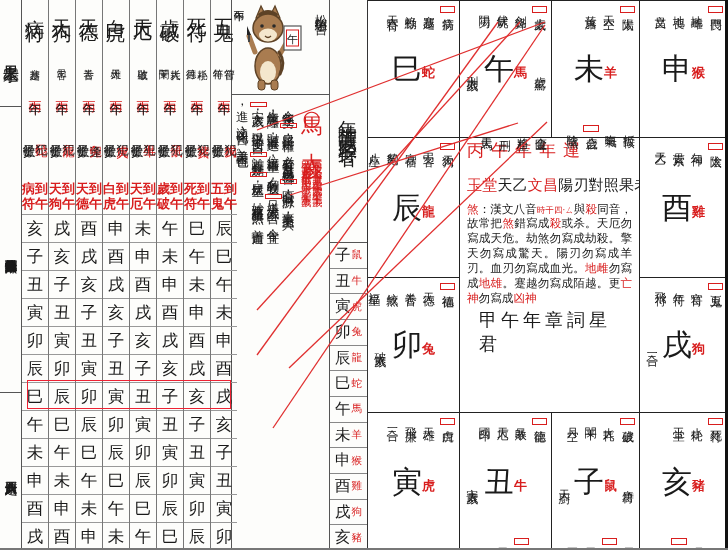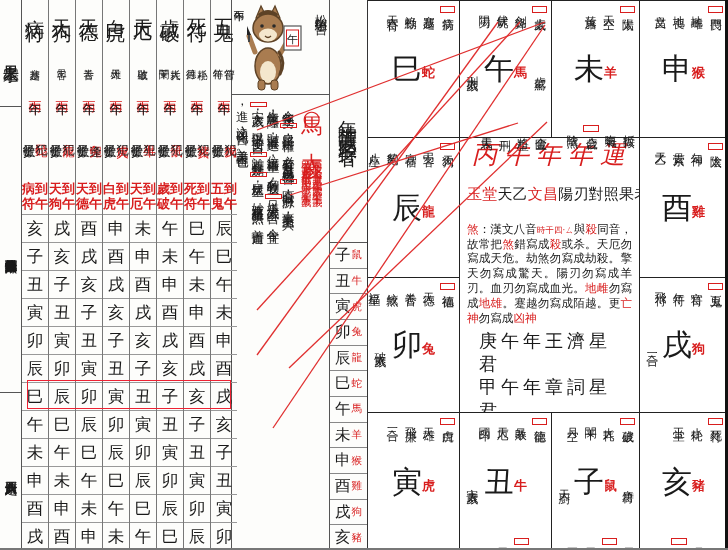--- a/index.html
+++ b/index.html
@@ -55,23 +55,23 @@
   .p-top{position:absolute;top:5px;left:4px;right:4px;display:flex;flex-direction:row-reverse;justify-content:flex-start;gap:5px;}
   .p-bottom{position:absolute;bottom:5px;left:4px;right:4px;display:flex;flex-direction:row-reverse;justify-content:flex-start;gap:5px;}
   .star{writing-mode:vertical-rl;text-orientation:upright;font-size:12px;letter-spacing:2px;line-height:1.1;}
   .star.box{border:1.5px solid var(--red);padding:2px 0;letter-spacing:0.5px;}
   .p-center{position:absolute;top:50%;left:50%;transform:translate(-50%,-50%);display:flex;align-items:center;}
   .p-branch{font-size:30px;line-height:1;}
   .p-animal{font-size:13px;margin-top:8px;font-weight:bold;}
   .p-left{position:absolute;left:5px;top:50%;transform:translateY(-50%);}
   .p-right{position:absolute;right:5px;top:50%;transform:translateY(-50%);}
   #center-cell{grid-row:2/span 2;grid-column:2/span 2;border-right:1.5px solid var(--bd);border-bottom:1.5px solid var(--bd);box-sizing:border-box;padding:3px 7px;overflow:hidden;background:#fff;}
-  .c-title{color:var(--red);font-size:25px;text-align:right;letter-spacing:7px;line-height:1.15;font-style:italic;}
+  .c-title{color:var(--red);font-size:17px;text-align:left;letter-spacing:7px;line-height:1.15;}
   .c-sub{font-size:15px;white-space:nowrap;letter-spacing:0.2px;margin-top:15px;}
-  .c-par{font-size:11.6px;line-height:1.28;text-align:justify;margin-top:18px;}
+  .c-par{font-size:11.6px;line-height:1.28;text-align:justify;margin-top:7px;}
   .c-par .small{font-size:8.5px;}
   .c-lords{margin-top:3px;padding-left:12px;font-size:18px;letter-spacing:4px;line-height:1.3;}
   
   #lines{position:absolute;left:0;top:0;z-index:10;pointer-events:none;}
   #edge-right{position:absolute;right:0;top:0;width:3px;height:550px;background:#111;z-index:11;}
   #edge-bottom{position:absolute;left:0;bottom:0;width:728px;height:2px;background:#777;z-index:11;}
 </style>
 </head>
 <body>
 
@@ -456,21 +456,20 @@
         </div>
       </div>
   </div>
 
   <div id="palaces">
     <div id="center-cell">
       <div class="c-title">丙午年年運</div>
       <div class="c-sub" id="c-sub"><span class="red">玉堂</span><span>天乙</span><span class="red">文昌</span><span>陽刃對照果老星宗</span></div>
       <div class="c-par" id="c-par"><span class="red">煞</span><span>：漢文八音</span><span class="red small">時干四·ㄙ</span><span>與</span><span class="red">殺</span><span>同音，故常把</span><span class="red">煞</span><span>錯寫成</span><span class="red">殺</span><span>或杀。天厄勿寫成天危。劫煞勿寫成劫殺。擎天勿寫成驚天。陽刃勿寫成羊刃。血刃勿寫成血光。</span><span class="red">地雌</span><span>勿寫成</span><span class="red">地雄</span><span>。蹇越勿寫成陌越。更</span><span class="red">亡神</span><span>勿寫成</span><span class="red">凶神</span></div>
       <div class="c-lords" id="c-lords">
-          <div>庚午年王濟星君</div>
           <div>甲午年章詞星君</div>
         </div>
     </div>
   <div class="palace" style="grid-area: 1 / 1;">
         <div class="p-top">
           <span class="star box">病符</span>
           <span class="star">蹇越</span>
           <span class="star">祿勳</span>
           <span class="star">天官符</span>
         </div>

